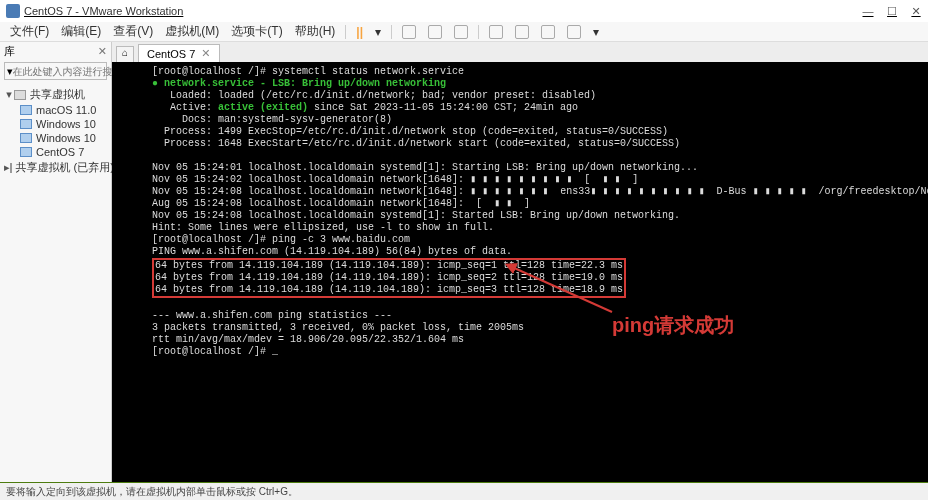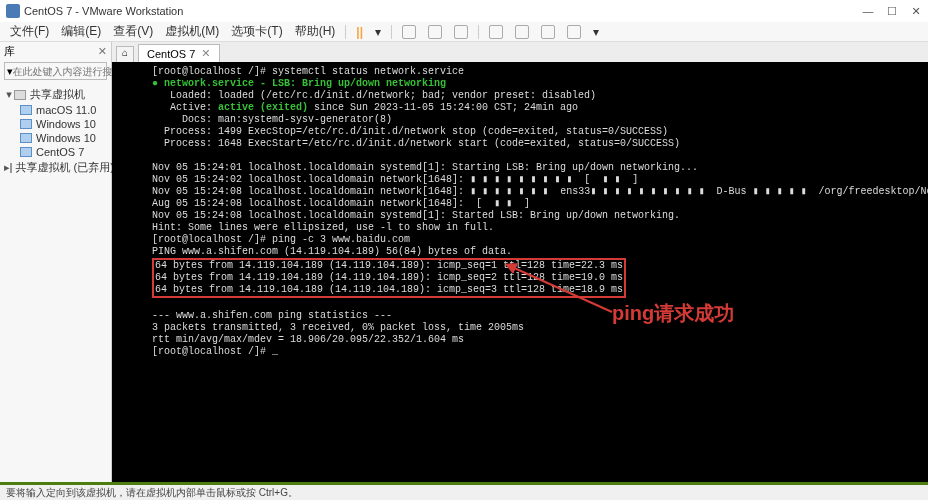--- a/index.html
+++ b/index.html
@@ -1,18 +1,18 @@
 <!DOCTYPE html>
 <html><head>
 <meta charset="utf-8">
 <style>
   * { margin: 0; padding: 0; box-sizing: border-box; }
   body { font-family: "Segoe UI", Tahoma, sans-serif; font-size: 11px; background: #f0f0f0; width: 928px; height: 500px; overflow: hidden; }
 
-  .titlebar { height: 22px; display: flex; align-items: center; padding: 0 6px; background: #fff; }
+  .titlebar { height: 22px; display: flex; align-items: center; padding: 0 6px; background: #fff; text-decoration: underline; }
   .titlebar-icon { width: 14px; height: 14px; background: #4a7bb5; border-radius: 2px; margin-right: 4px; }
   .titlebar-text { flex: 1; font-size: 11px; color: #333; }
   .win-controls { display: flex; gap: 12px; }
   .win-btn { width: 12px; height: 12px; text-align: center; line-height: 12px; color: #555; cursor: pointer; }
 
   .menubar { height: 20px; display: flex; align-items: center; background: #f7f7f7; padding: 0 4px; border-bottom: 1px solid #ddd; }
   .menubar-item { padding: 2px 6px; color: #333; cursor: pointer; font-size: 12px; }
   .menubar-sep { width: 1px; height: 14px; background: #ccc; margin: 0 4px; }
   .toolbar-icon { width: 14px; height: 14px; margin: 0 6px; border: 1px solid #aaa; border-radius: 2px; cursor: pointer; }
   .pause { color: #f7a440; font-weight: bold; font-size: 12px; margin: 0 6px; }
@@ -40,21 +40,21 @@
   .tab .x { margin-left: 6px; color: #888; cursor: pointer; }
 
   .term-wrap { flex: 1; background: #000; position: relative; overflow: hidden; }
   .term { font-family: "Consolas", "Courier New", monospace; font-size: 10px; line-height: 12px; color: #dcdcdc; white-space: pre; padding: 4px 40px 4px 40px; position: relative; }
   .green { color: #38c038; font-weight: bold; }
   .red-box { border: 2px solid #d43a36; display: inline-block; padding: 0 1px; }
   .anno { position: absolute; color: #d43a36; font-family: "Microsoft YaHei", sans-serif; font-size: 20px; font-weight: bold; }
   .arrow { position: absolute; }
   .arrow svg { overflow: visible; }
 
-  .statusbar { height: 18px; background: #f0f0f0; border-top: 3px solid #4d7c0f; font-size: 10px; color: #444; padding: 2px 6px; display: flex; align-items: center; }
+  .statusbar { height: 18px; background: #f0f0f0; border-top: 1px solid #4d7c0f; font-size: 10px; color: #444; padding: 2px 6px; display: flex; align-items: center; }
 </style>
 </head>
 <body>
 
 <div class="titlebar">
   <span class="titlebar-icon"></span>
   <span class="titlebar-text">CentOS 7 - VMware Workstation</span>
   <div class="win-controls">
     <span class="win-btn">—</span>
     <span class="win-btn">☐</span>
@@ -131,21 +131,21 @@
       <div class="tab">
         <span>CentOS 7</span>
         <span class="x">✕</span>
       </div>
     </div>
 
     <div class="term-wrap">
 <div class="term"><span>[root@localhost /]# systemctl status network.service</span>
 <span class="green">● network.service - LSB: Bring up/down networking</span>
 <span>   Loaded: loaded (/etc/rc.d/init.d/network; bad; vendor preset: disabled)</span>
-<span>   Active: </span><span class="green">active (exited)</span><span> since Sun 2023-11-05 15:24:00 CST; 24min ago</span>
+<span>   Active: </span><span class="green">active (exited)</span><span> since Sat 2023-11-05 15:24:00 CST; 24min ago</span>
 <span>     Docs: man:systemd-sysv-generator(8)</span>
 <span>  Process: 1499 ExecStop=/etc/rc.d/init.d/network stop (code=exited, status=0/SUCCESS)</span>
 <span>  Process: 1648 ExecStart=/etc/rc.d/init.d/network start (code=exited, status=0/SUCCESS)</span>
 <span></span>
 <span>Nov 05 15:24:01 localhost.localdomain systemd[1]: Starting LSB: Bring up/down networking...</span>
 <span>Nov 05 15:24:02 localhost.localdomain network[1648]: ▮ ▮ ▮ ▮ ▮ ▮ ▮ ▮ ▮  [  ▮ ▮  ]</span>
 <span>Nov 05 15:24:08 localhost.localdomain network[1648]: ▮ ▮ ▮ ▮ ▮ ▮ ▮  ens33▮ ▮ ▮ ▮ ▮ ▮ ▮ ▮ ▮ ▮  D-Bus ▮ ▮ ▮ ▮ ▮  /org/freedesktop/NetworkManager/ActiveConnection/2▮</span>
 <span>Aug 05 15:24:08 localhost.localdomain network[1648]:  [  ▮ ▮  ]</span>
 <span>Nov 05 15:24:08 localhost.localdomain systemd[1]: Started LSB: Bring up/down networking.</span>
 <span>Hint: Some lines were ellipsized, use -l to show in full.</span>
@@ -163,20 +163,20 @@
       <div class="arrow" style="left:390px; top:200px;">
         <svg width="120" height="60">
             <defs>
               <marker id="ah" markerWidth="8" markerHeight="8" refX="2" refY="3" orient="auto">
                 <path d="M0,0 L6,3 L0,6 Z" fill="#d43a36"></path>
               </marker>
             </defs>
             <line x1="110" y1="50" x2="10" y2="5" stroke="#d43a36" stroke-width="2" marker-end="url(#ah)"></line>
           </svg>
       </div>
-      <div class="anno" style="left:500px; top:238px;">ping请求成功</div>
+      <div class="anno" style="left:500px; top:250px;">ping请求成功</div>
     </div>
   </div>
 </div>
 
 <div class="statusbar">
   <span>要将输入定向到该虚拟机，请在虚拟机内部单击鼠标或按 Ctrl+G。</span>
 </div>
 
 </body></html>

